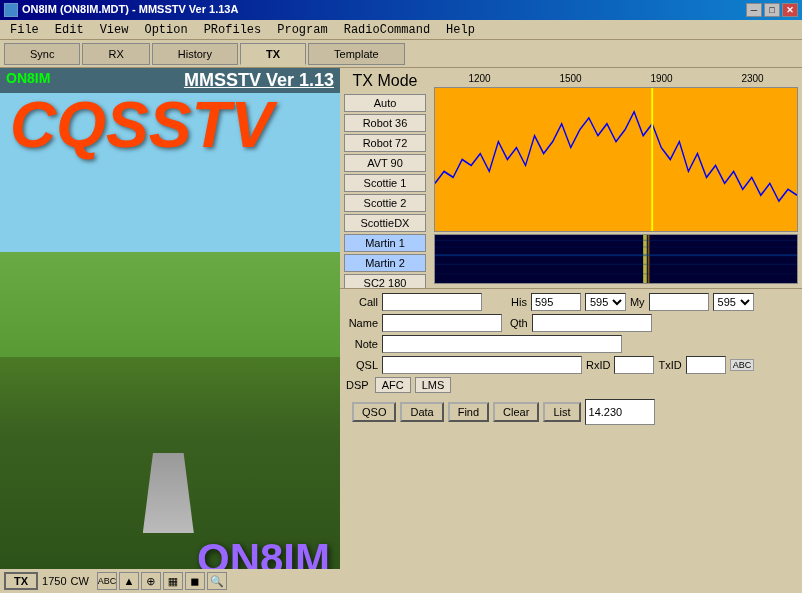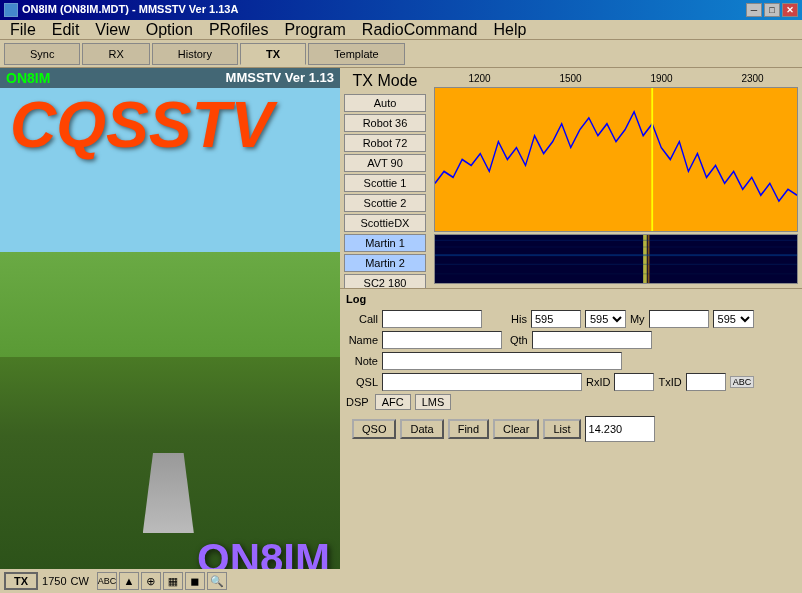--- a/index.html
+++ b/index.html
@@ -31,22 +31,23 @@
       background: #d4c9a8;
       display: flex;
       align-items: center;
       height: 20px;
       padding: 0 2px;
       border-bottom: 1px solid #a09070;
     }
     .menu-item {
       padding: 2px 8px;
       cursor: pointer;
-      font-size: 16px;
+      font-size: 12px;
       color: #000;
+      font-family: Liberation Mono, monospace;
     }
 
     
     .toolbar {
       background: #d4c9a8;
       display: flex;
       align-items: center;
       height: 28px;
       padding: 2px 4px;
       gap: 2px;
@@ -91,21 +92,21 @@
       position: absolute;
       top: 0;
       left: 0;
       right: 0;
       display: flex;
       justify-content: space-between;
       background: rgba(0,0,0,0.5);
       padding: 2px 6px;
     }
     .tx-callsign-top { color: #00ff00; font-weight: bold; font-size: 14px; }
-    .tx-version { color: white; font-size: 13px; font-weight: bold; }
+    .tx-version { color: white; font-size: 18px; font-weight: bold; text-decoration: underline; }
     .tx-cq-text {
       position: absolute;
       top: 20px;
       left: 10px;
       color: #ff4400;
       font-size: 64px;
       font-weight: bold;
       font-style: italic;
       text-shadow: 2px 2px 4px rgba(0,0,0,0.5);
     }
@@ -412,21 +413,20 @@
             <rect x="0" y="12" width="400" height="1" fill="#002266" opacity="0.3"></rect>
             <rect x="0" y="20" width="400" height="2" fill="#004499" opacity="0.5"></rect>
             <rect x="0" y="30" width="400" height="1" fill="#003377" opacity="0.4"></rect>
             <rect x="0" y="40" width="400" height="1" fill="#002255" opacity="0.3"></rect>
           </svg>
         </div>
       </div>
     </div>
 
     <div class="log-panel">
-      <div style="font-size:11px;font-weight:bold;margin-bottom:2px;">Log</div>
 
       <div class="log-row">
         <span class="log-label">Call</span>
         <input class="log-input log-input-call" type="text" style="">
         <span class="his-label">His</span>
         <input class="log-input log-input-his" type="text" value="595" style="">
         <select class="log-select">
           <option>595</option><option>59</option><option>57</option>
         </select>
         <span class="my-label">My</span>

